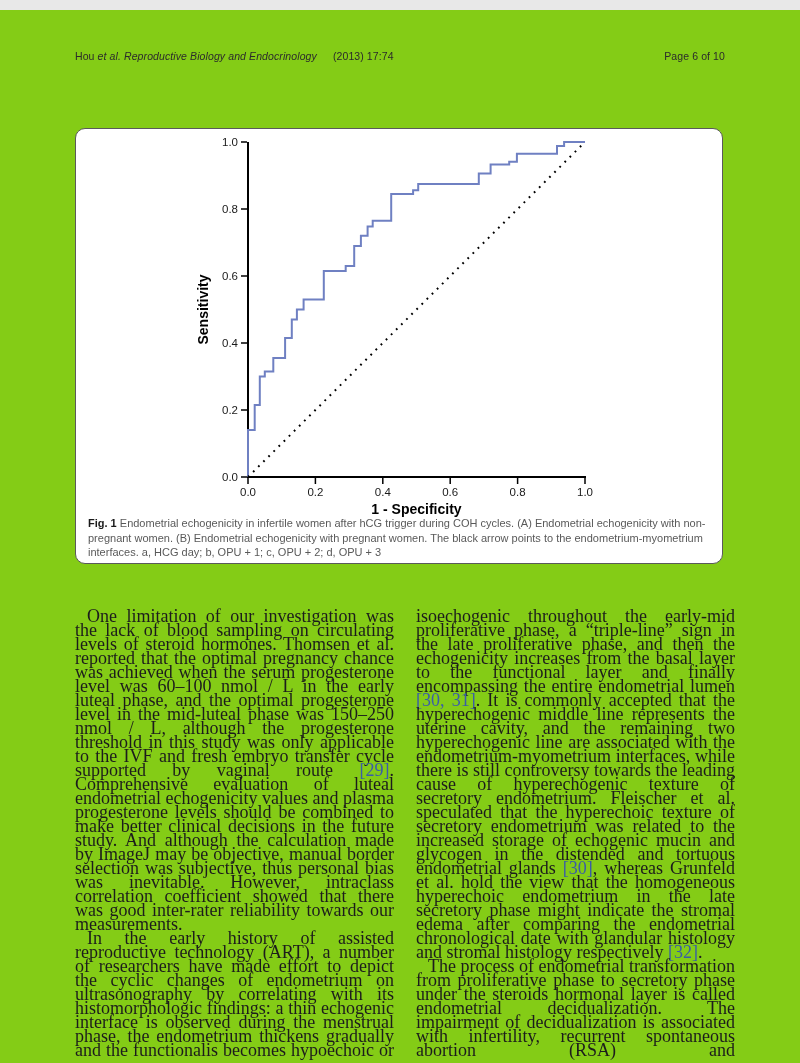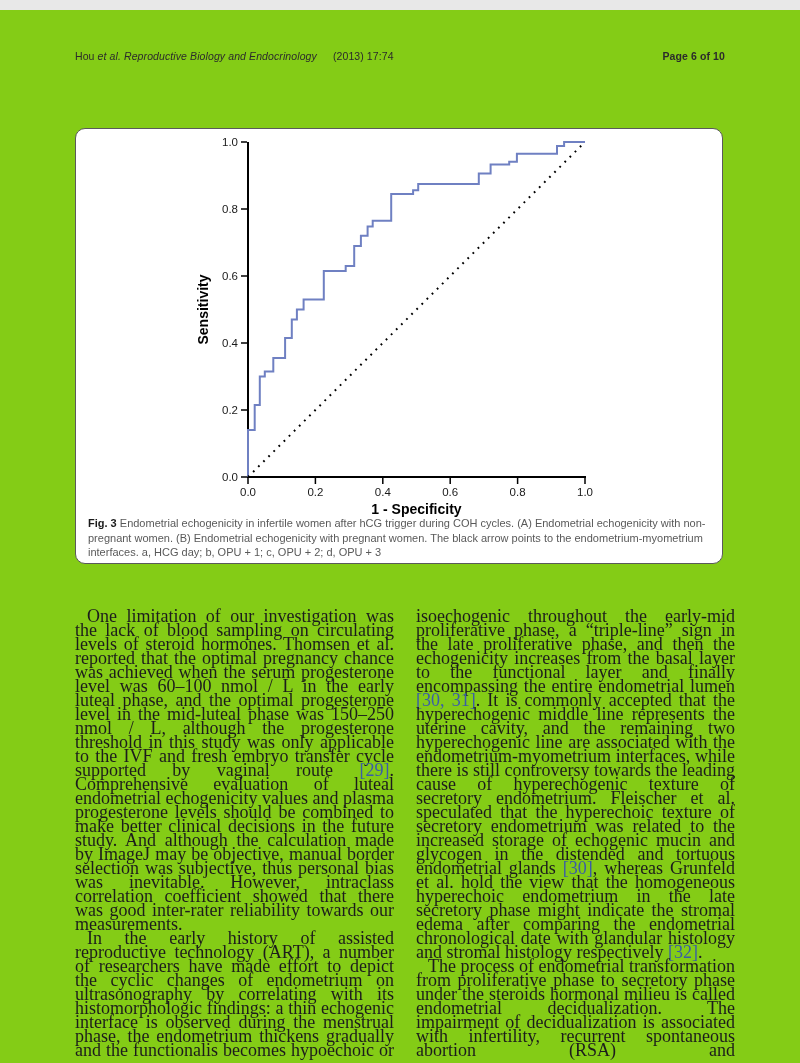--- a/index.html
+++ b/index.html
@@ -10,21 +10,21 @@
   }
   
   .header {
     position:absolute; left:75px; top:40px; width:650px;
     display:flex; align-items:baseline;
     font-family:"Liberation Sans", sans-serif;
     font-size:10.5px; color:#2b2b2b; letter-spacing:0.1px;
   }
   .header .journal-italic { font-style:italic; }
   .header .cite-info { margin-left:16px; }
-  .header .page-info { margin-left:auto;font-weight:bold; }
+  .header .page-info { margin-left:auto; }
 
   
   .figure-box {
     position:absolute; left:75px; top:118px; width:648px; height:436px;
     border:1.5px solid #5a5a5a; border-radius:10px; box-sizing:border-box;
     background:#ffffff;
   }
   .chart-svg { position:absolute; left:0; top:0; }
   .fig-caption {
     position:absolute; left:12px; top:387px; width:622px;
@@ -84,27 +84,27 @@
         <line x1="165" y1="80" x2="171" y2="80" stroke="#000000" stroke-width="1.5"></line>
         <text x="162" y="84" text-anchor="end" font-family="Liberation Sans, sans-serif" font-size="11.5" fill="#1a1a1a">0.8</text>
         <line x1="165" y1="13" x2="171" y2="13" stroke="#000000" stroke-width="1.5"></line>
         <text x="162" y="17" text-anchor="end" font-family="Liberation Sans, sans-serif" font-size="11.5" fill="#1a1a1a">1.0</text>
         <path d="M172.0 348.0 L172.0 301.1 L178.7 301.1 L178.7 276.0 L183.8 276.0 L183.8 247.5 L188.8 247.5 L188.8 242.5 L197.3 242.5 L197.3 229.1 L209.1 229.1 L209.1 209.0 L215.8 209.0 L215.8 190.6 L220.9 190.6 L220.9 180.5 L227.6 180.5 L227.6 170.4 L247.8 170.4 L247.8 142.0 L269.7 142.0 L269.7 136.9 L278.2 136.9 L278.2 116.9 L284.9 116.9 L284.9 106.8 L291.6 106.8 L291.6 97.4 L296.7 97.4 L296.7 91.7 L315.2 91.7 L315.2 64.9 L337.1 64.9 L337.1 61.2 L342.2 61.2 L342.2 54.9 L402.8 54.9 L402.8 44.5 L414.6 44.5 L414.6 35.4 L433.2 35.4 L433.2 32.8 L440.9 32.8 L440.9 24.7 L481.0 24.7 L481.0 17.0 L488.1 17.0 L488.1 13.0 L509.0 13.0" fill="none" stroke="#6f80c2" stroke-width="2" stroke-linejoin="miter"></path>
         <path d="M172.0 348.0 L509.0 13.0" fill="none" stroke="#000000" stroke-width="2" stroke-linejoin="miter" stroke-dasharray="1.8 5.4"></path>
         <text x="340.5" y="385" text-anchor="middle" font-family="Liberation Sans, sans-serif" font-size="14" font-weight="bold" fill="#000">1 - Specificity</text>
         <text x="132" y="180.5" text-anchor="middle" transform="rotate(-90 132 180.5)" font-family="Liberation Sans, sans-serif" font-size="14" font-weight="bold" fill="#000">Sensitivity</text>
       </svg>
     <div class="fig-caption">
-      <span class="fig-label">Fig. 3</span><span> Endometrial echogenicity in infertile women after hCG trigger during COH cycles. (A) Endometrial echogenicity with non-pregnant women. (B) Endometrial echogenicity with pregnant women. The black arrow points to the endometrium-myometrium interfaces. a, HCG day; b, OPU + 1; c, OPU + 2; d, OPU + 3</span>
+      <span class="fig-label">Fig. 1</span><span> Endometrial echogenicity in infertile women after hCG trigger during COH cycles. (A) Endometrial echogenicity with non-pregnant women. (B) Endometrial echogenicity with pregnant women. The black arrow points to the endometrium-myometrium interfaces. a, HCG day; b, OPU + 1; c, OPU + 2; d, OPU + 3</span>
     </div>
   </div>
 
   <div class="col col-left">
     <p class="indent"><span>One limitation of our investigation was the lack of blood sampling on circulating levels of steroid hormones. Thomsen et al. reported that the optimal pregnancy chance was achieved when the serum progesterone level was 60–100 nmol / L in the early luteal phase, and the optimal progesterone level in the mid-luteal phase was 150–250 nmol / L, although the progesterone threshold in this study was only applicable to the IVF and fresh embryo transfer cycle supported by vaginal route </span><span class="cite">[29]</span><span>. Comprehensive evaluation of luteal endometrial echogenicity values and plasma progesterone levels should be combined to make better clinical decisions in the future study. And although the calculation made by ImageJ may be objective, manual border selection was subjective, thus personal bias was inevitable. However, intraclass correlation coefficient showed that there was good inter-rater reliability towards our measurements.</span></p>
     <p class="indent cut">In the early history of assisted reproductive technology (ART), a number of researchers have made effort to depict the cyclic changes of endometrium on ultrasonography by correlating with its histomorphologic findings: a thin echogenic interface is observed during the menstrual phase, the endometrium thickens gradually and the functionalis becomes hypoechoic or</p>
   </div>
 
   <div class="col col-right">
     <p><span>isoechogenic throughout the early-mid proliferative phase, a “triple-line” sign in the late proliferative phase, and then the echogenicity increases from the basal layer to the functional layer and finally encompassing the entire endometrial lumen </span><span class="cite">[30, 31]</span><span>. It is commonly accepted that the hyperechogenic middle line represents the uterine cavity, and the remaining two hyperechogenic line are associated with the endometrium-myometrium interfaces, while there is still controversy towards the leading cause of hyperechogenic texture of secretory endometrium. Fleischer et al. speculated that the hyperechoic texture of secretory endometrium was related to the increased storage of echogenic mucin and glycogen in the distended and tortuous endometrial glands </span><span class="cite">[30]</span><span>, whereas Grunfeld et al. hold the view that the homogeneous hyperechoic endometrium in the late secretory phase might indicate the stromal edema after comparing the endometrial chronological date with glandular histology and stromal histology respectively </span><span class="cite">[32]</span><span>.</span></p>
-    <p class="indent cut">The process of endometrial transformation from proliferative phase to secretory phase under the steroids hormonal milieu is called endometrial decidualization. The impairment of decidualization is associated with infertility, recurrent spontaneous abortion (RSA) and</p>
+    <p class="indent cut">The process of endometrial transformation from proliferative phase to secretory phase under the steroids hormonal layer is called endometrial decidualization. The impairment of decidualization is associated with infertility, recurrent spontaneous abortion (RSA) and</p>
   </div>
 
 </div>
 
 </body></html>

